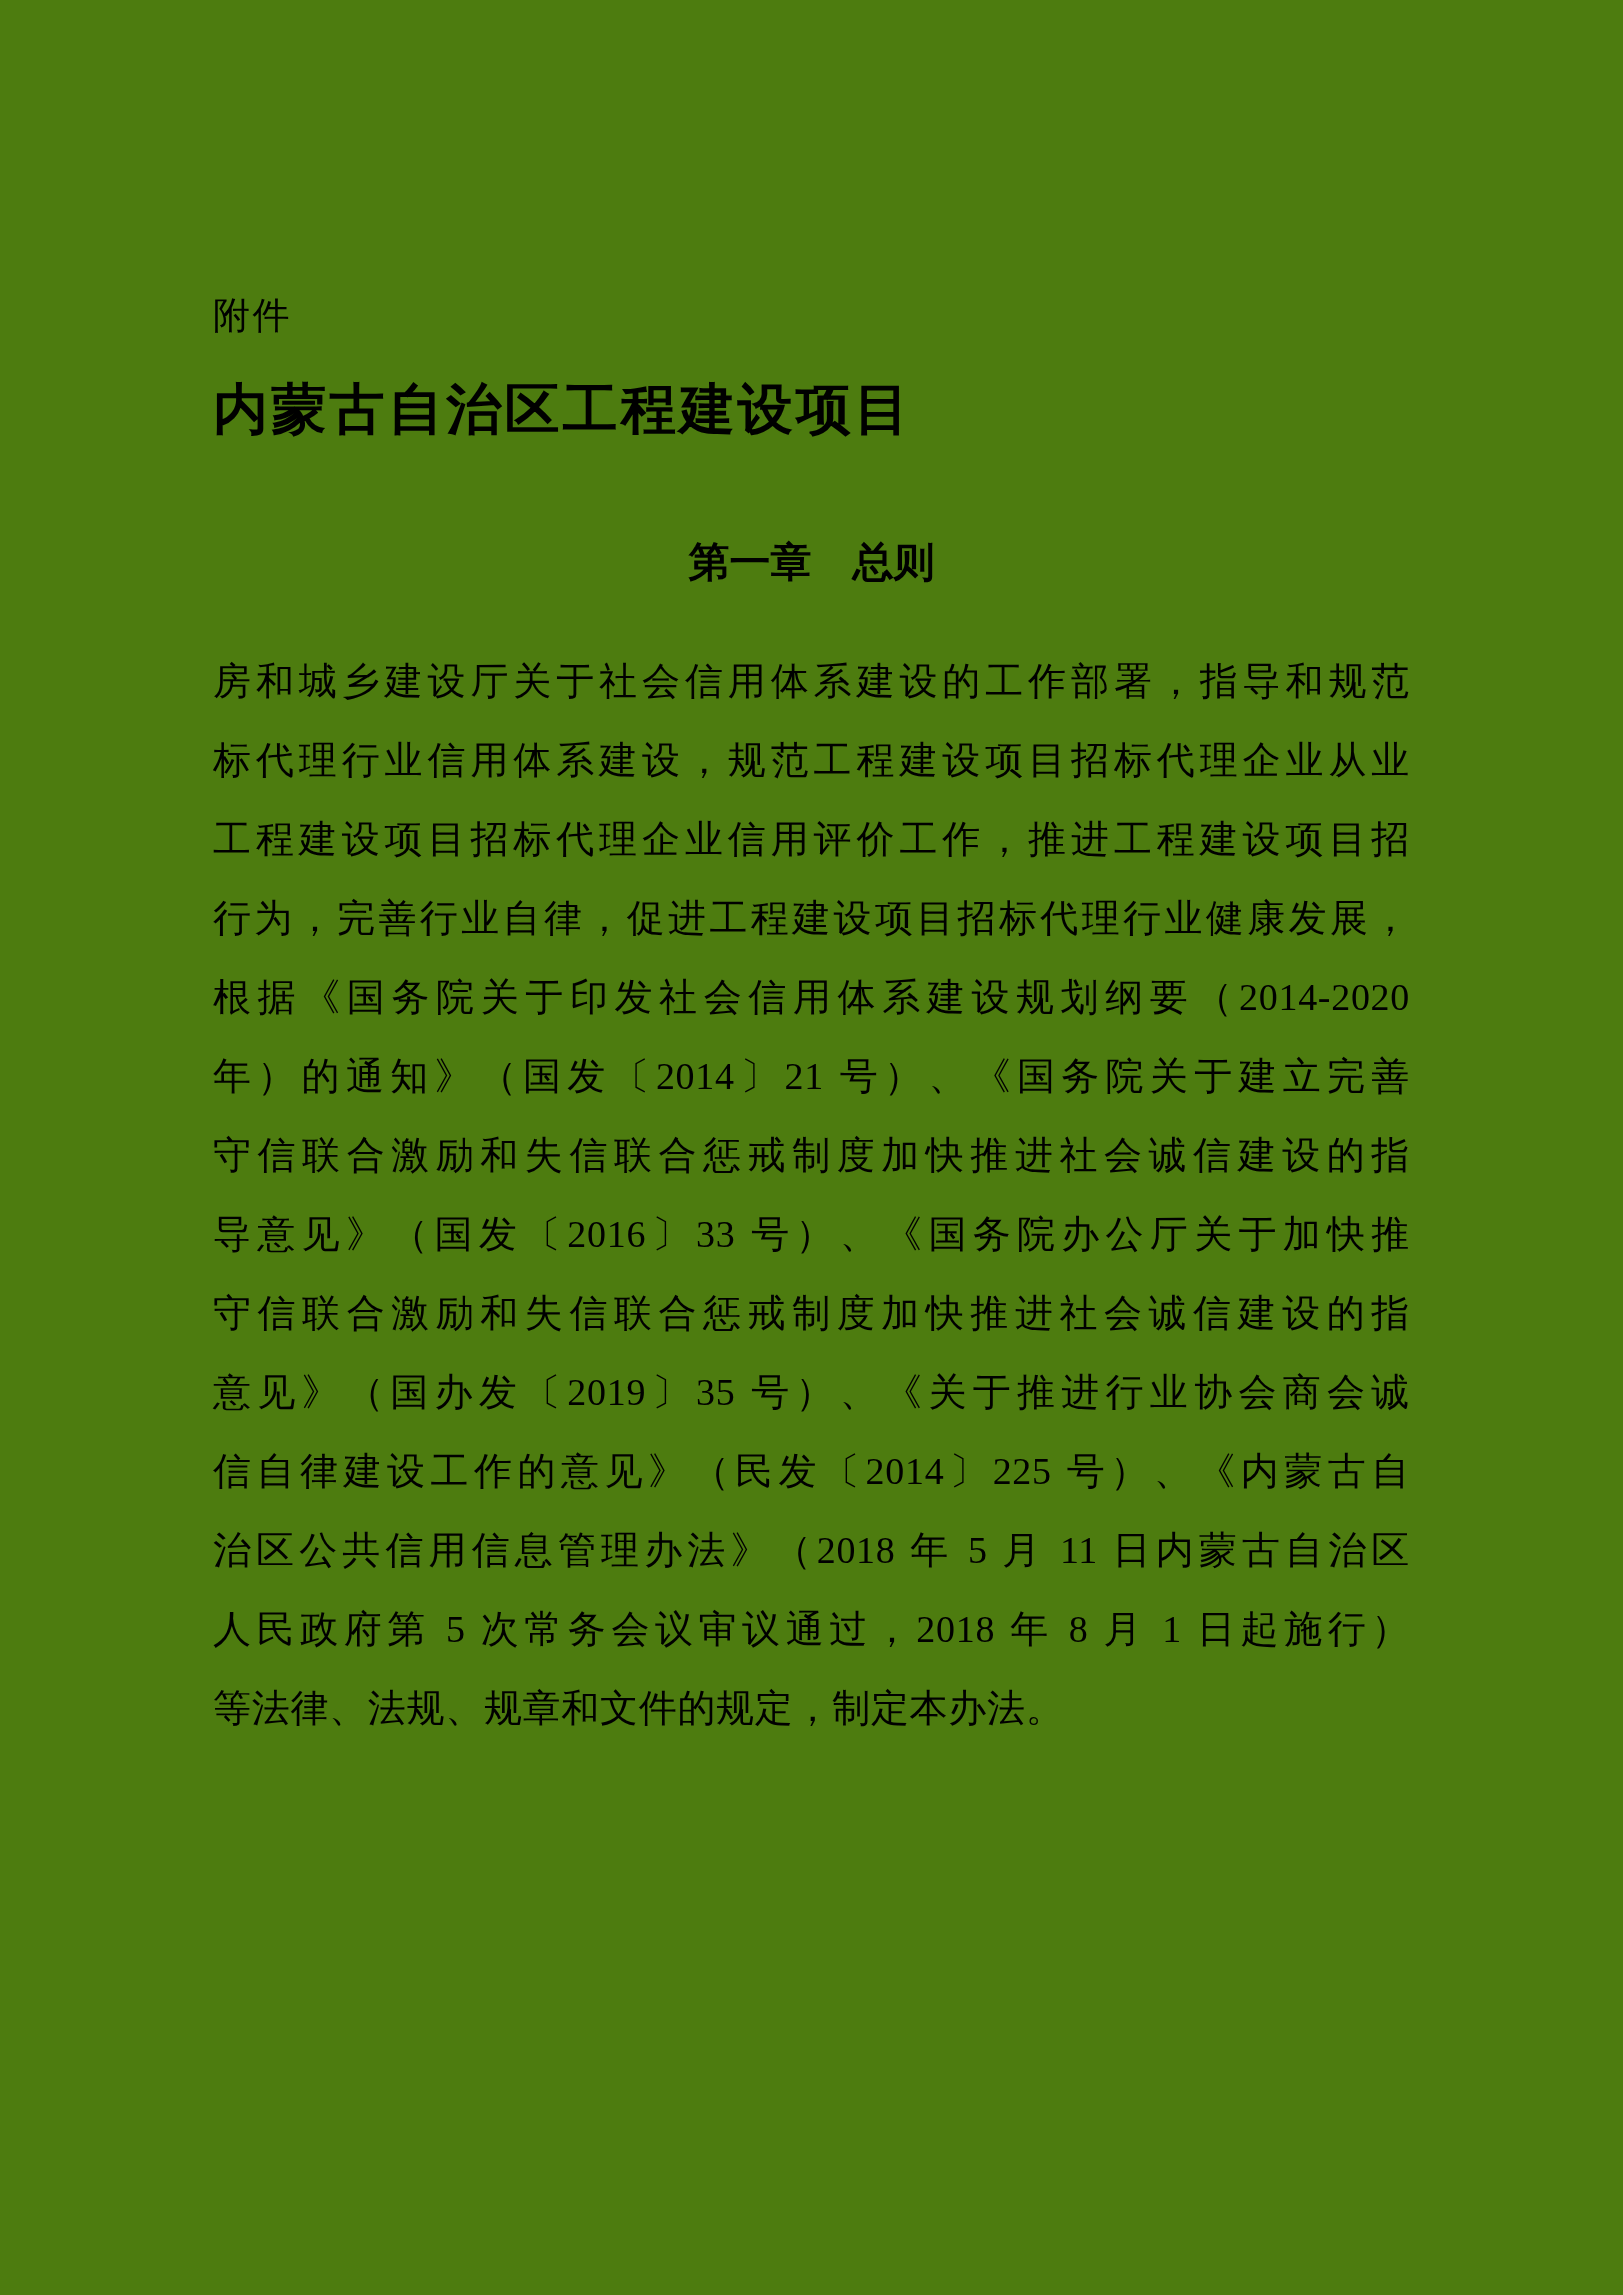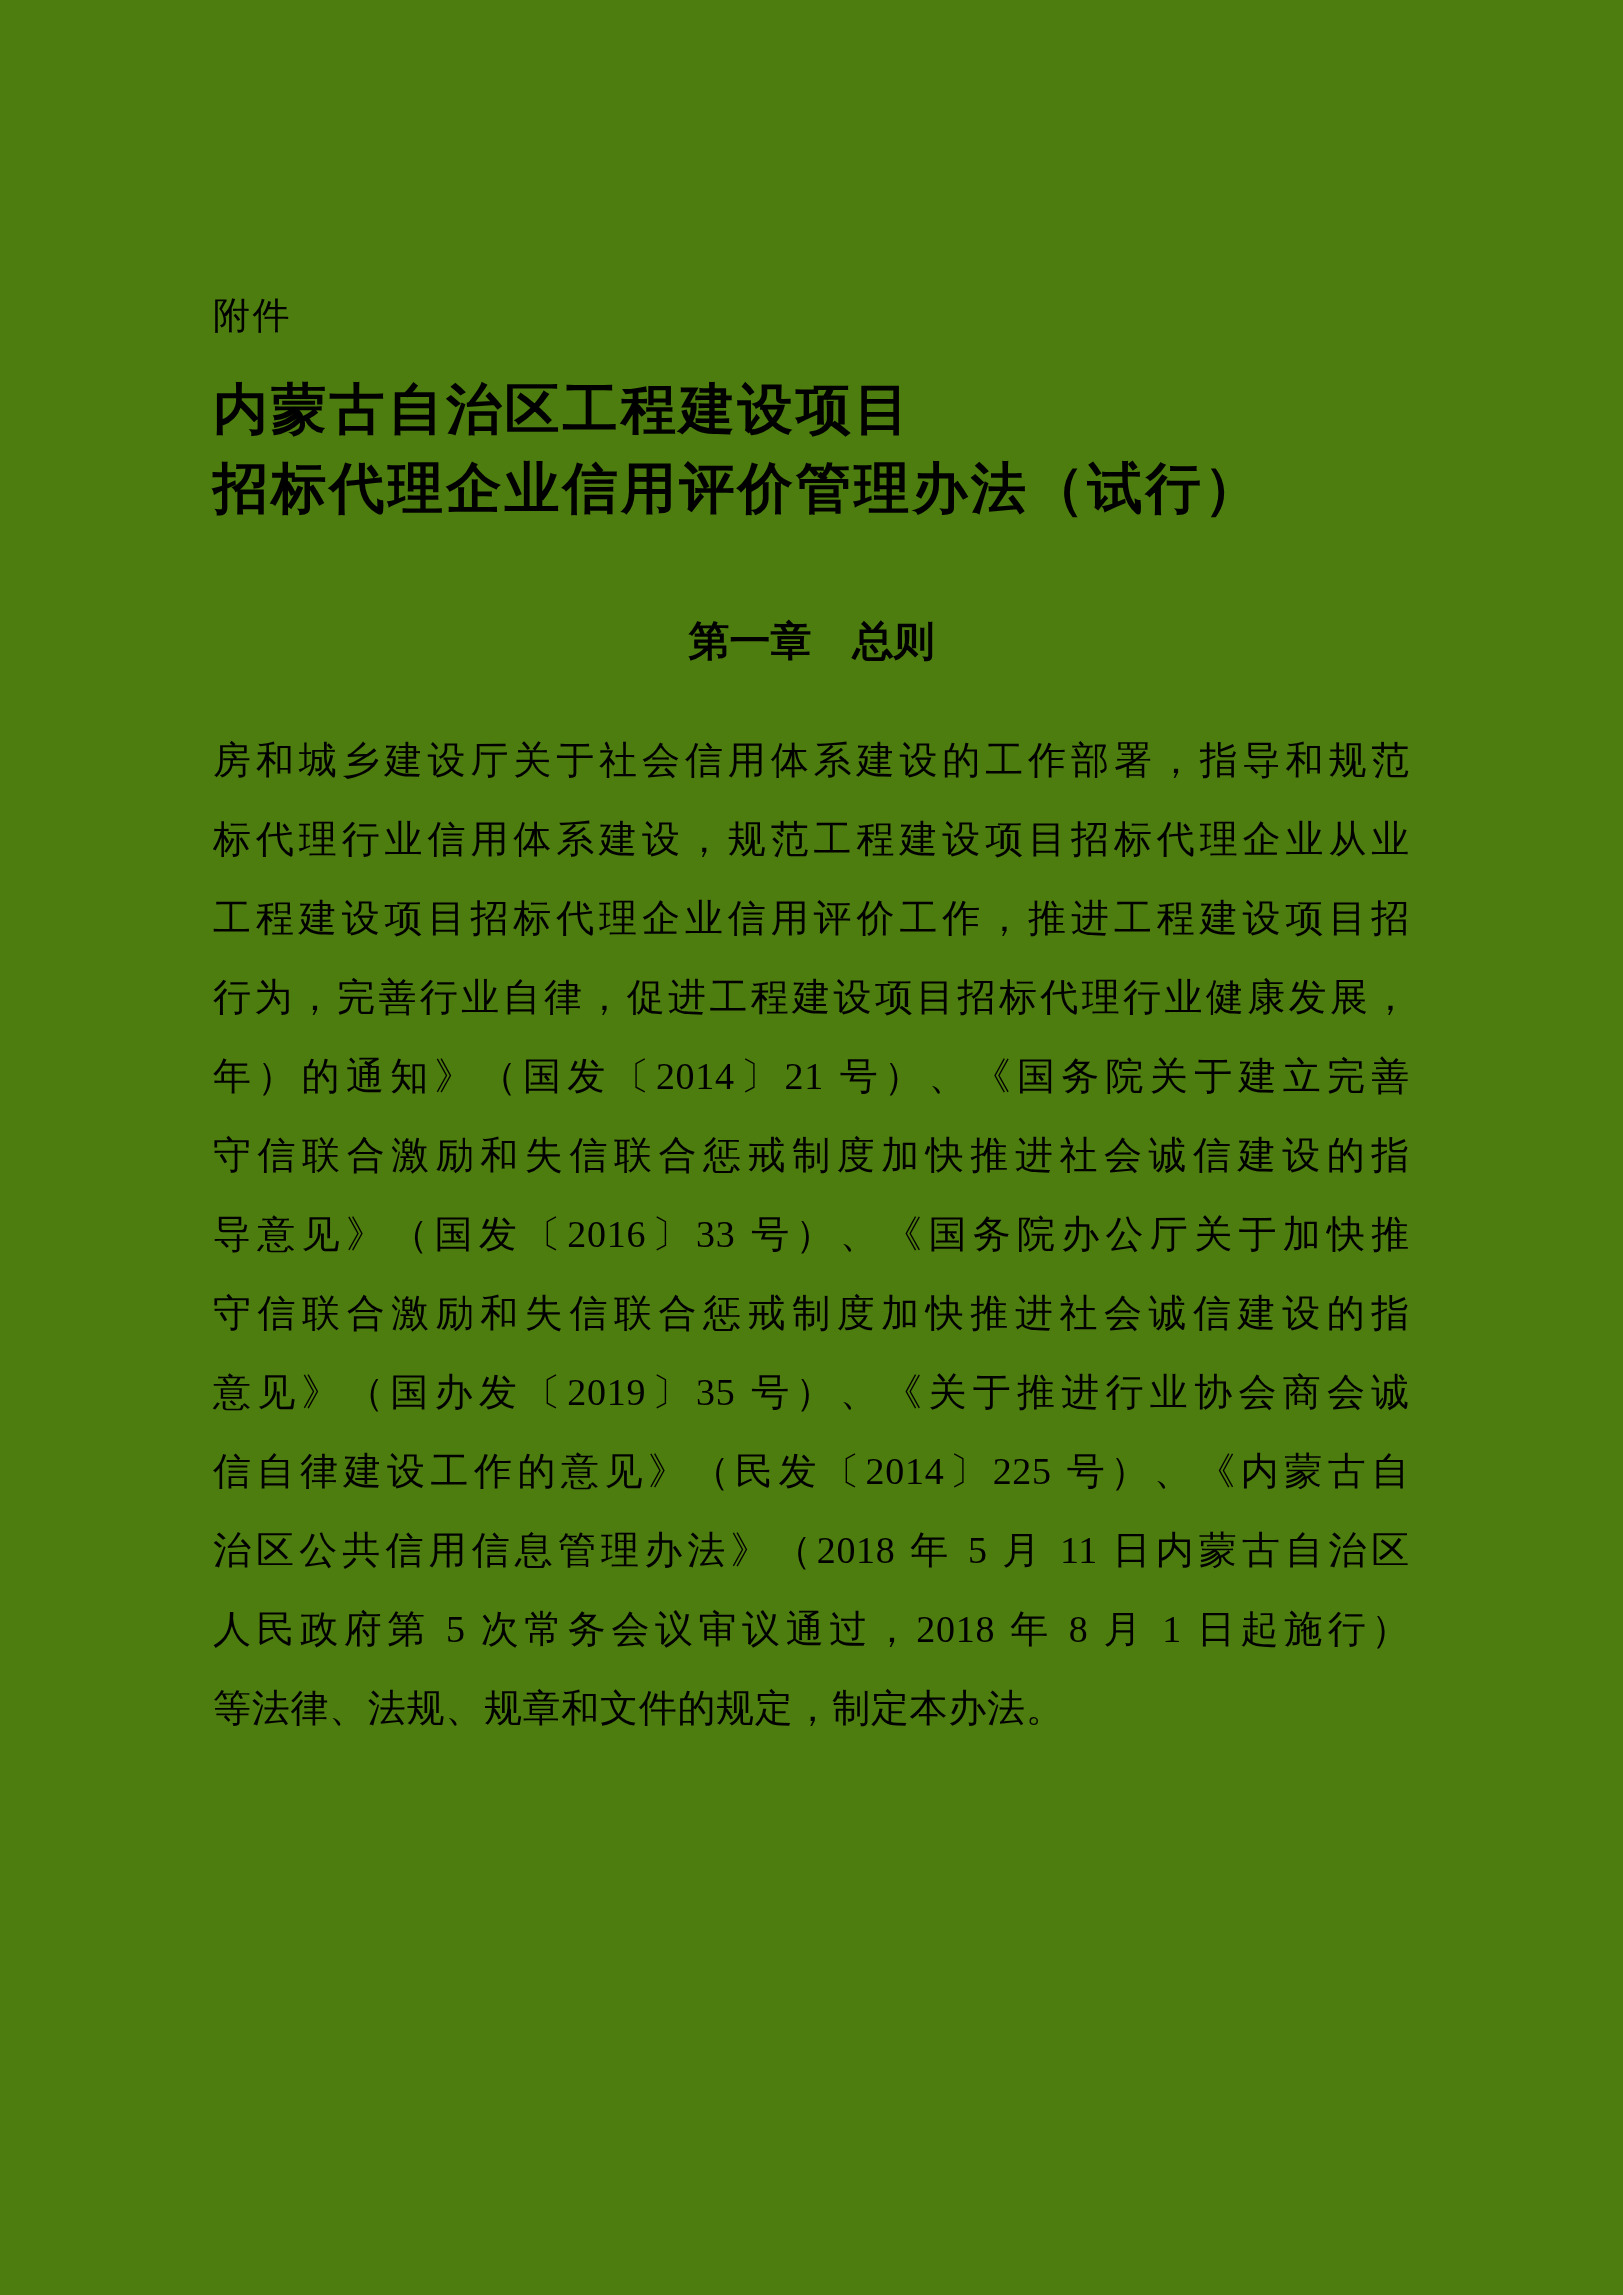--- a/index.html
+++ b/index.html
@@ -60,30 +60,30 @@
 </style>
 </head>
 <body>
 
 <div class="page">
 
   <div class="attachment">附件</div>
 
   <div class="doc-title">
     <div>内蒙古自治区工程建设项目</div>
-    <div>招标代理企业信用评价管理办法（试行）</div>
   </div>
 
   <div class="chapter">第一章　总则</div>
 
   <div class="body-text">
     <div class="line"><span>房和城乡建设厅关于社会信用体系建设的工作部署，指导和规范</span></div>
     <div class="line"><span>标代理行业信用体系建设，规范工程建设项目招标代理企业从业</span></div>
     <div class="line"><span>工程建设项目招标代理企业信用评价工作，推进工程建设项目招</span></div>
     <div class="line"><span>行为，完善行业自律，促进工程建设项目招标代理行业健康发展，</span></div>
+    <div class="line"><span>根据《国务院关于印发社会信用体系建设规划纲要（2014-2020</span></div>
     <div class="line"><span>年）的通知》（国发〔2014〕21 号）、《国务院关于建立完善</span></div>
     <div class="line"><span>守信联合激励和失信联合惩戒制度加快推进社会诚信建设的指</span></div>
     <div class="line"><span>导意见》（国发〔2016〕33 号）、《国务院办公厅关于加快推</span></div>
     <div class="line"><span>守信联合激励和失信联合惩戒制度加快推进社会诚信建设的指</span></div>
     <div class="line"><span>意见》（国办发〔2019〕35 号）、《关于推进行业协会商会诚</span></div>
     <div class="line"><span>信自律建设工作的意见》（民发〔2014〕225 号）、《内蒙古自</span></div>
     <div class="line"><span>治区公共信用信息管理办法》（2018 年 5 月 11 日内蒙古自治区</span></div>
     <div class="line"><span>人民政府第 5 次常务会议审议通过，2018 年 8 月 1 日起施行）</span></div>
     <div class="line flush"><span>等法律、法规、规章和文件的规定，制定本办法。</span></div>
   </div>

